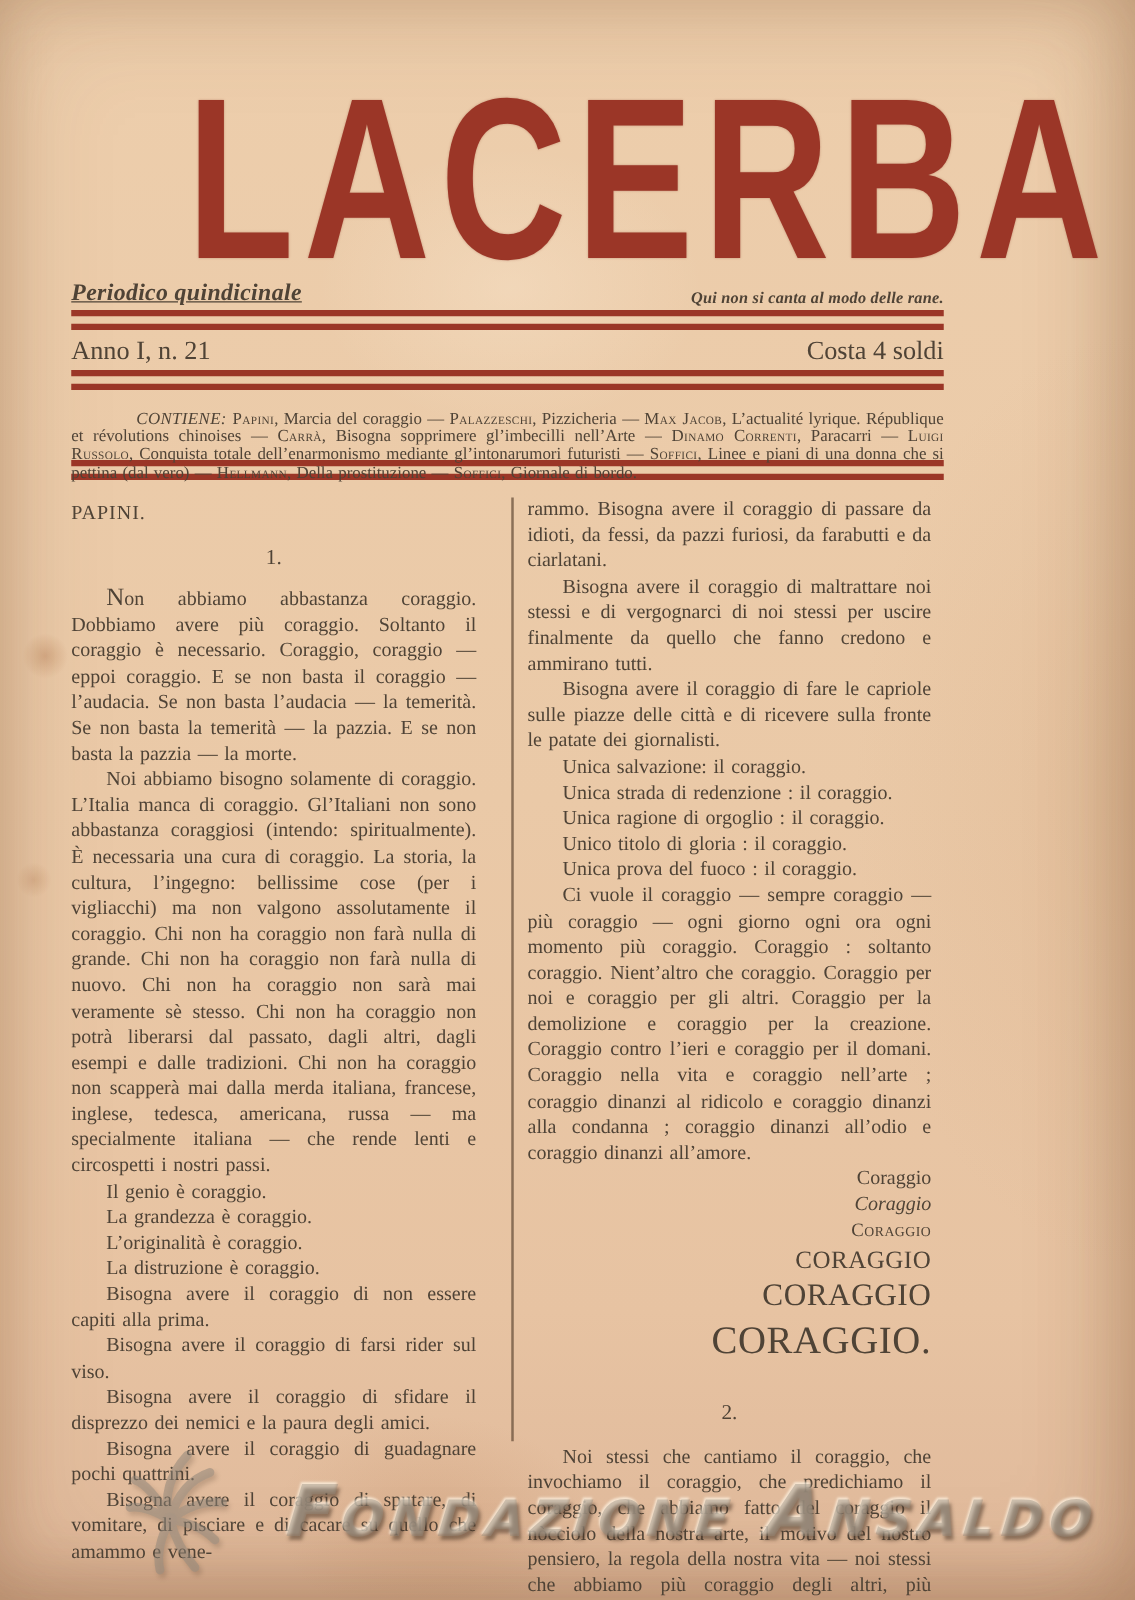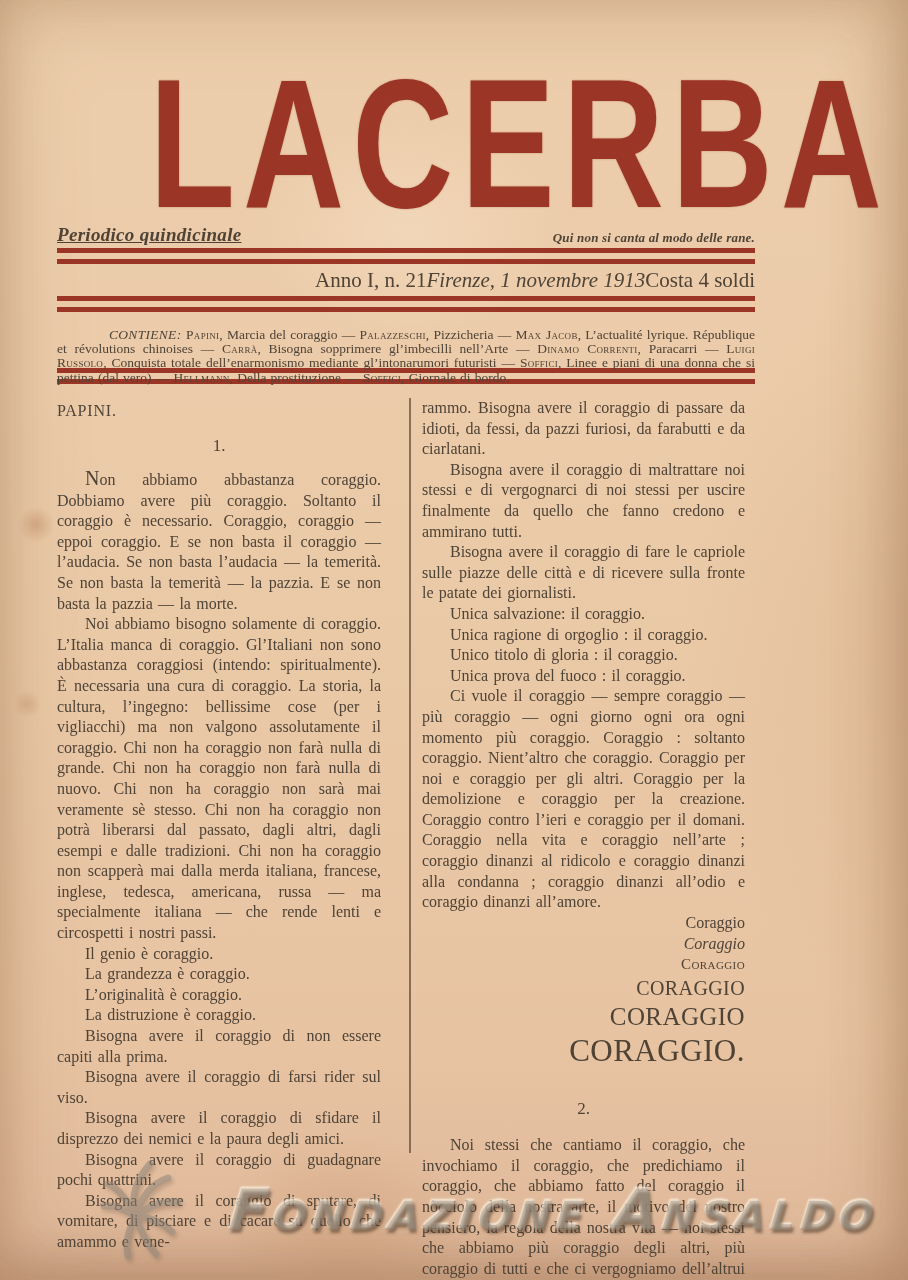--- a/index.html
+++ b/index.html
@@ -34,21 +34,21 @@
   .tagline-row{position:absolute;left:57px;top:224px;width:698px;
     display:flex;justify-content:space-between;align-items:flex-end;}
   .subtitle{font-style:italic;font-size:19px;font-weight:600;letter-spacing:.3px;text-decoration:underline;}
   .motto{font-style:italic;font-weight:700;font-size:13px;letter-spacing:.2px;}
   
   .rule{position:absolute;left:57px;width:698px;height:16px;
     border-top:5px solid var(--red);border-bottom:5px solid var(--red);}
   .rule-1{top:248px;} .rule-2{top:296px;} .rule-3{top:368px;}
   
   .issue-bar{position:absolute;left:57px;top:266px;width:698px;height:28px;
-    display:flex;justify-content:flex-end;align-items:center;font-size:21px;}
+    display:flex;justify-content:space-between;align-items:center;font-size:21px;}
   .issue-center{font-style:italic;}
   
   .contents{position:absolute;left:57px;top:314px;width:698px;
     font-size:13.5px;line-height:1.07;text-align:justify;text-indent:52px;
     word-spacing:.06em;}
   .seg{text-indent:0;}
   .seg.title{font-style:italic;letter-spacing:.3px;}
   .seg.name{font-variant:small-caps;letter-spacing:.3px;}
   
   .article{position:absolute;left:57px;top:398px;width:698px;height:755px;
@@ -95,21 +95,20 @@
     <span class="subtitle">Periodico quindicinale</span>
     <span class="motto">Qui non si canta al modo delle rane.</span>
   </div>
 
   <div class="rule rule-1"></div>
   <div class="rule rule-2"></div>
   <div class="rule rule-3"></div>
 
   <div class="issue-bar">
     <span class="issue-left">Anno I, n. 21</span>
-    <span class="issue-center">Firenze, 1 novembre 1913</span>
     <span class="issue-right">Costa 4 soldi</span>
   </div>
 
   <p class="contents">
     
   <span class="seg title">CONTIENE: </span><span class="seg name">Papini</span><span class="seg plain">, Marcia del coraggio — </span><span class="seg name">Palazzeschi</span><span class="seg plain">, Pizzicheria — </span><span class="seg name">Max Jacob</span><span class="seg plain">, L’actualité lyrique. République et révolutions chinoises — </span><span class="seg name">Carrà</span><span class="seg plain">, Bisogna sopprimere gl’imbecilli nell’Arte — </span><span class="seg name">Dinamo Correnti</span><span class="seg plain">, Paracarri — </span><span class="seg name">Luigi Russolo</span><span class="seg plain">, Conquista totale dell’enarmonismo mediante gl’intonarumori futuristi — </span><span class="seg name">Soffici</span><span class="seg plain">, Linee e piani di una donna che si pettina (dal vero) — </span><span class="seg name">Hellmann</span><span class="seg plain">, Della prostituzione — </span><span class="seg name">Soffici</span><span class="seg plain">, Giornale di bordo.</span></p>
 
   <div class="article">
     <div class="col col-left">
       <div class="author">PAPINI.</div>
@@ -130,20 +129,21 @@
         </div>
     </div>
 
     <div class="col col-right">
       <div class="paragraphs">
 
       <p class="para noindent">rammo. Bisogna avere il coraggio di passare da idioti, da fessi, da pazzi furiosi, da farabutti e da ciarlatani.</p>
           <p class="para indent">Bisogna avere il coraggio di maltrattare noi stessi e di vergognarci di noi stessi per uscire finalmente da quello che fanno credono e ammirano tutti.</p>
           <p class="para indent">Bisogna avere il coraggio di fare le capriole sulle piazze delle città e di ricevere sulla fronte le patate dei giornalisti.</p>
           <p class="para indent">Unica salvazione: il coraggio.</p>
+          <p class="para indent">Unica strada di redenzione : il coraggio.</p>
           <p class="para indent">Unica ragione di orgoglio : il coraggio.</p>
           <p class="para indent">Unico titolo di gloria : il coraggio.</p>
           <p class="para indent">Unica prova del fuoco : il coraggio.</p>
           <p class="para indent">Ci vuole il coraggio — sempre coraggio — più coraggio — ogni giorno ogni ora ogni momento più coraggio. Coraggio : soltanto coraggio. Nient’altro che coraggio. Coraggio per noi e coraggio per gli altri. Coraggio per la demolizione e coraggio per la creazione. Coraggio contro l’ieri e coraggio per il domani. Coraggio nella vita e coraggio nell’arte ; coraggio dinanzi al ridicolo e coraggio dinanzi alla condanna ; coraggio dinanzi all’odio e coraggio dinanzi all’amore.</p>
         </div>
       <div class="crescendo">
 
       <p class="cresc v1">Coraggio</p>
           <p class="cresc v2">Coraggio</p>
           <p class="cresc v3">Coraggio</p>

